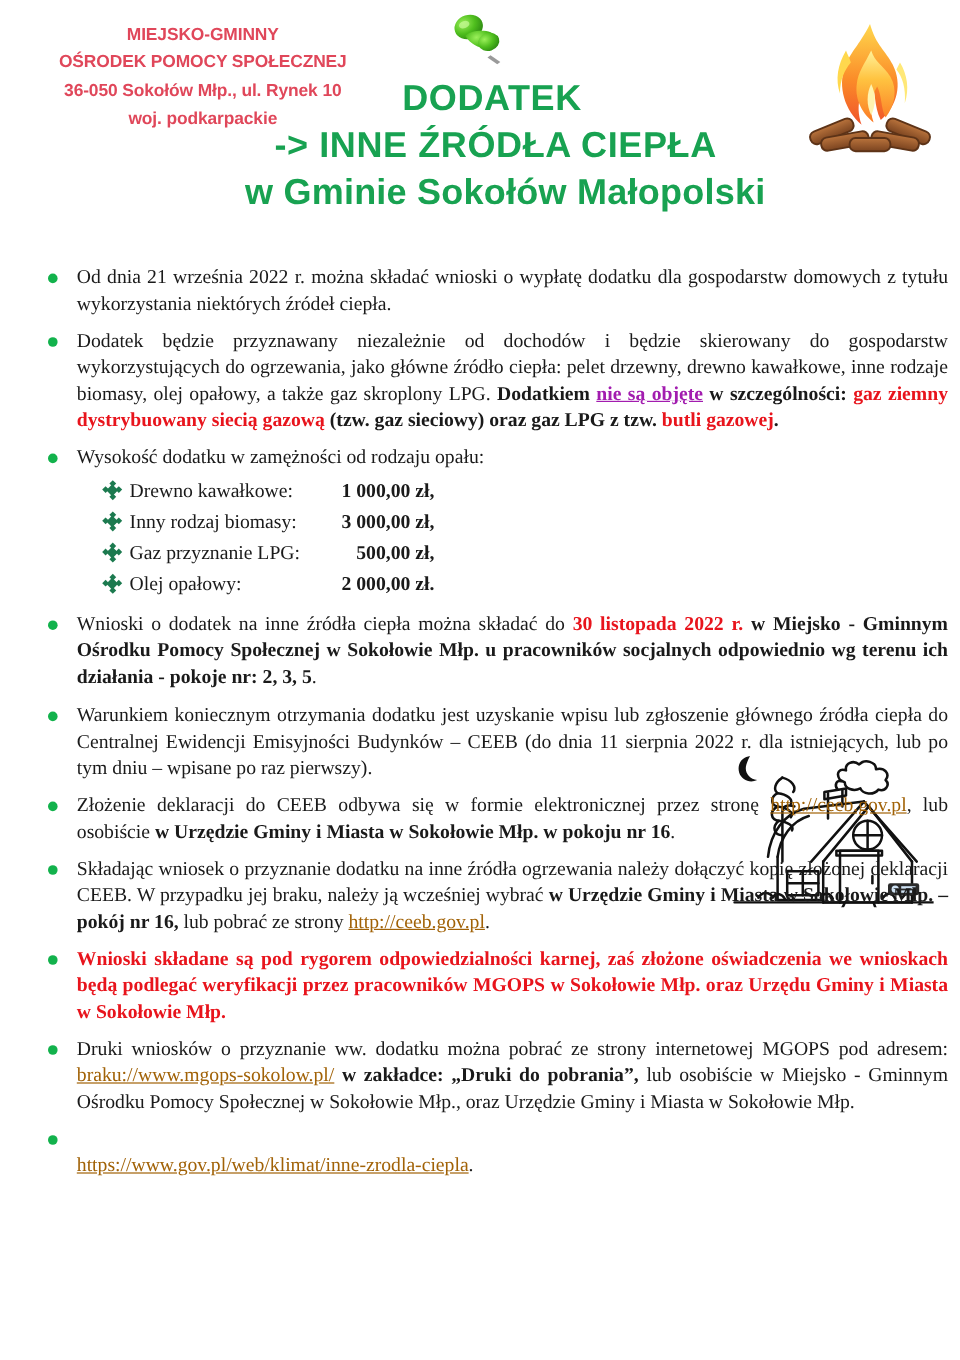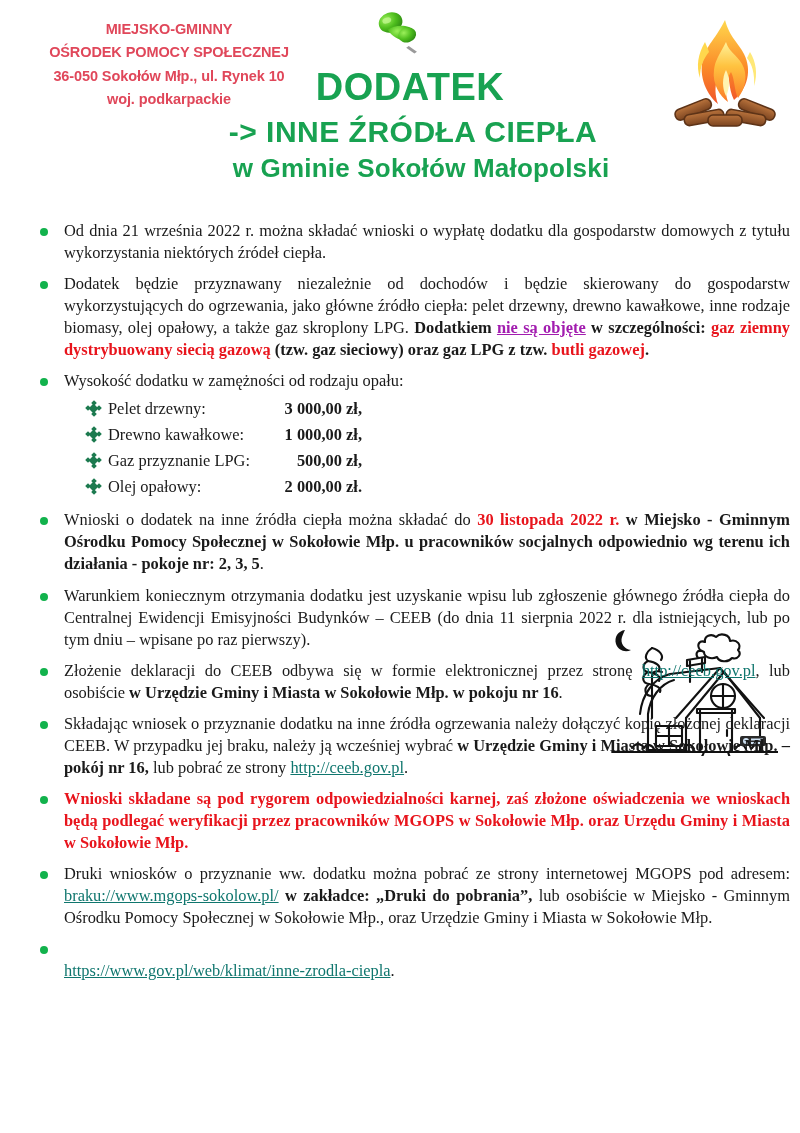--- a/index.html
+++ b/index.html
@@ -56,32 +56,32 @@
     position: absolute;
     left: 150px;
     top: 64px;
     width: 520px;
     text-align: center;
     font-family: "Liberation Sans", sans-serif;
     font-weight: bold;
     color: #18a251;
   }
   .title-l1 {
-    font-size: 38px;
+    font-size: 30px;
     line-height: 1.25;
     letter-spacing: 0.5px;
   }
   .title-l2 {
     font-size: 30px;
     line-height: 1.3;
     letter-spacing: 0.5px;
     padding-left: 6px;
   }
   .title-l3 {
-    font-size: 26px;
+    font-size: 30px;
     line-height: 1.32;
     letter-spacing: 0.2px;
     padding-left: 22px;
   }
 
   
   .content {
     position: relative;
     padding: 0 10px 0 34px;
     margin-top: 12px;
@@ -108,21 +108,21 @@
     height: 8px;
     border-radius: 50%;
     background: #12b24c;
   }
   .no-justify { text-align: left !important; }
 
   b, strong { font-weight: bold; }
   .red-b { color: #e8141c; font-weight: bold; }
   .red-u { color: #a21caf; font-weight: bold; text-decoration: underline; }
   .lnk {
-    color: #0f766e;
+    color: #a16207;
     text-decoration: underline;
   }
   li.all-red {
     color: #e8141c;
     font-weight: bold;
   }
 
   
   .fuel-wrap {
     margin: 4px 0 2px 0;
@@ -317,29 +317,29 @@
 
     <li class="no-justify">
       <span>Wysokość dodatku w zamężności od rodzaju opału:</span>
       <div class="fuel-wrap">
         <table class="fuel">
           <tbody>
             <tr>
               <td class="fuel-bullet">
                 <span class="diamond-cluster"><i class="d-c"></i><i class="d-t"></i><i class="d-l"></i><i class="d-r"></i><i class="d-b"></i></span>
               </td>
-              <td class="fuel-name">Pelet drzewny:</td>
-              <td class="fuel-amt">3 000,00 zł,</td>
+              <td class="fuel-name">Drewno kawałkowe:</td>
+              <td class="fuel-amt">1 000,00 zł,</td>
             </tr>
             <tr>
               <td class="fuel-bullet">
                 <span class="diamond-cluster"><i class="d-c"></i><i class="d-t"></i><i class="d-l"></i><i class="d-r"></i><i class="d-b"></i></span>
               </td>
-              <td class="fuel-name">Drewno kawałkowe:</td>
-              <td class="fuel-amt">1 000,00 zł,</td>
+              <td class="fuel-name">Inny rodzaj biomasy:</td>
+              <td class="fuel-amt">3 000,00 zł,</td>
             </tr>
             <tr>
               <td class="fuel-bullet">
                 <span class="diamond-cluster"><i class="d-c"></i><i class="d-t"></i><i class="d-l"></i><i class="d-r"></i><i class="d-b"></i></span>
               </td>
               <td class="fuel-name">Gaz przyznanie LPG:</td>
               <td class="fuel-amt">500,00 zł,</td>
             </tr>
             <tr>
               <td class="fuel-bullet">

